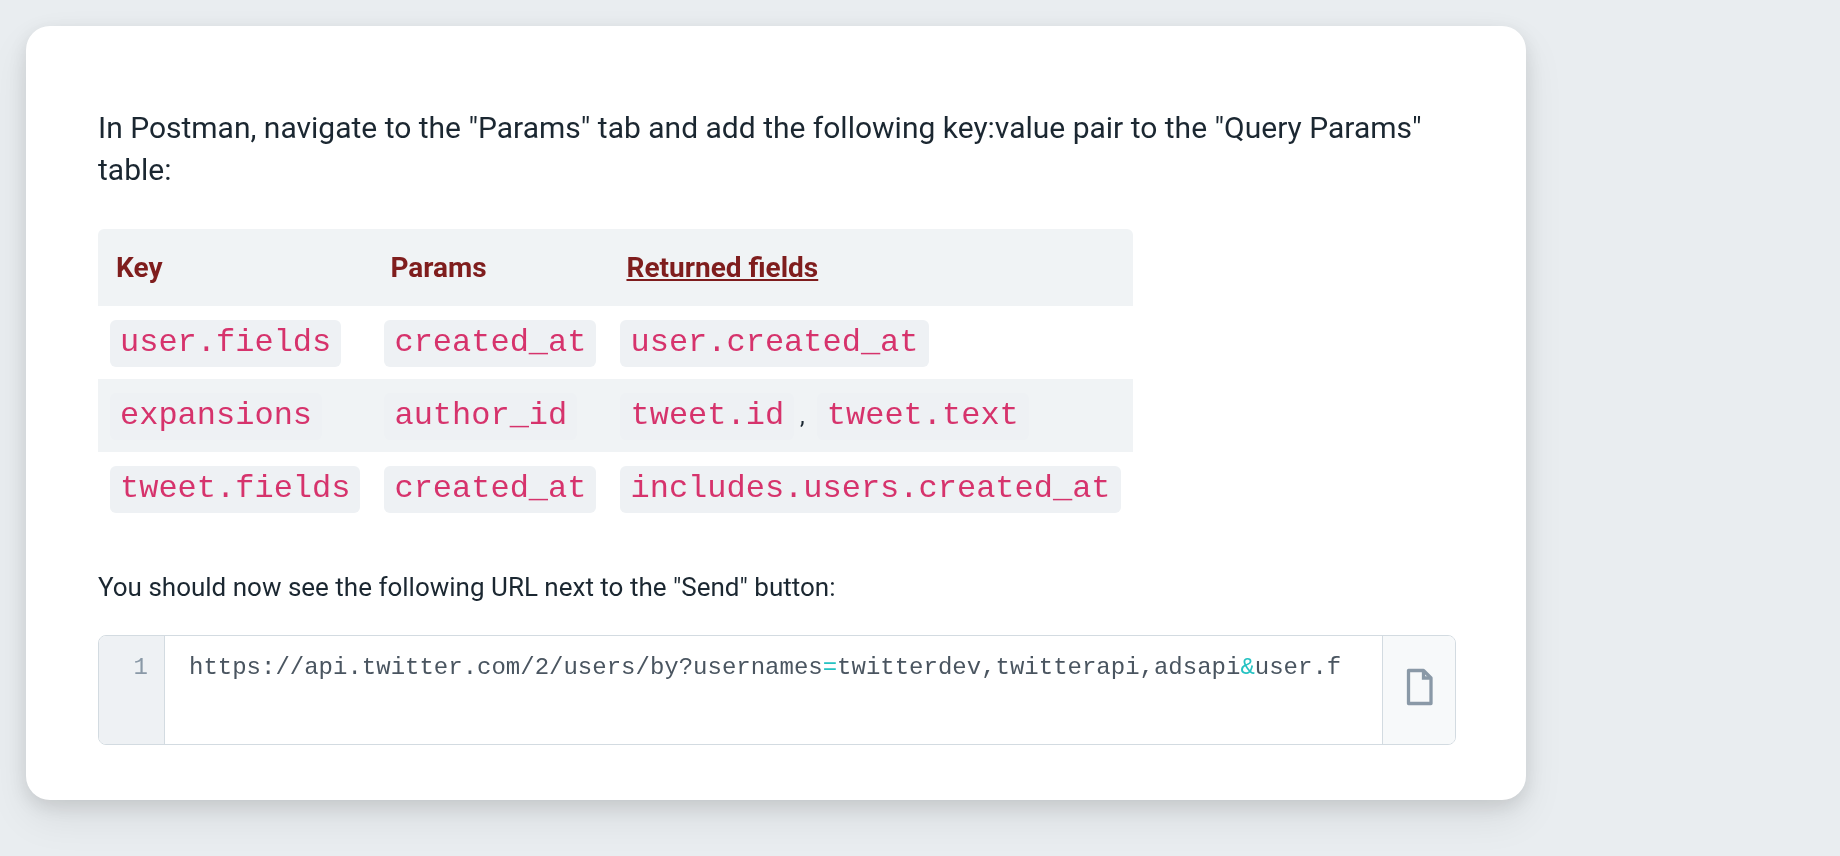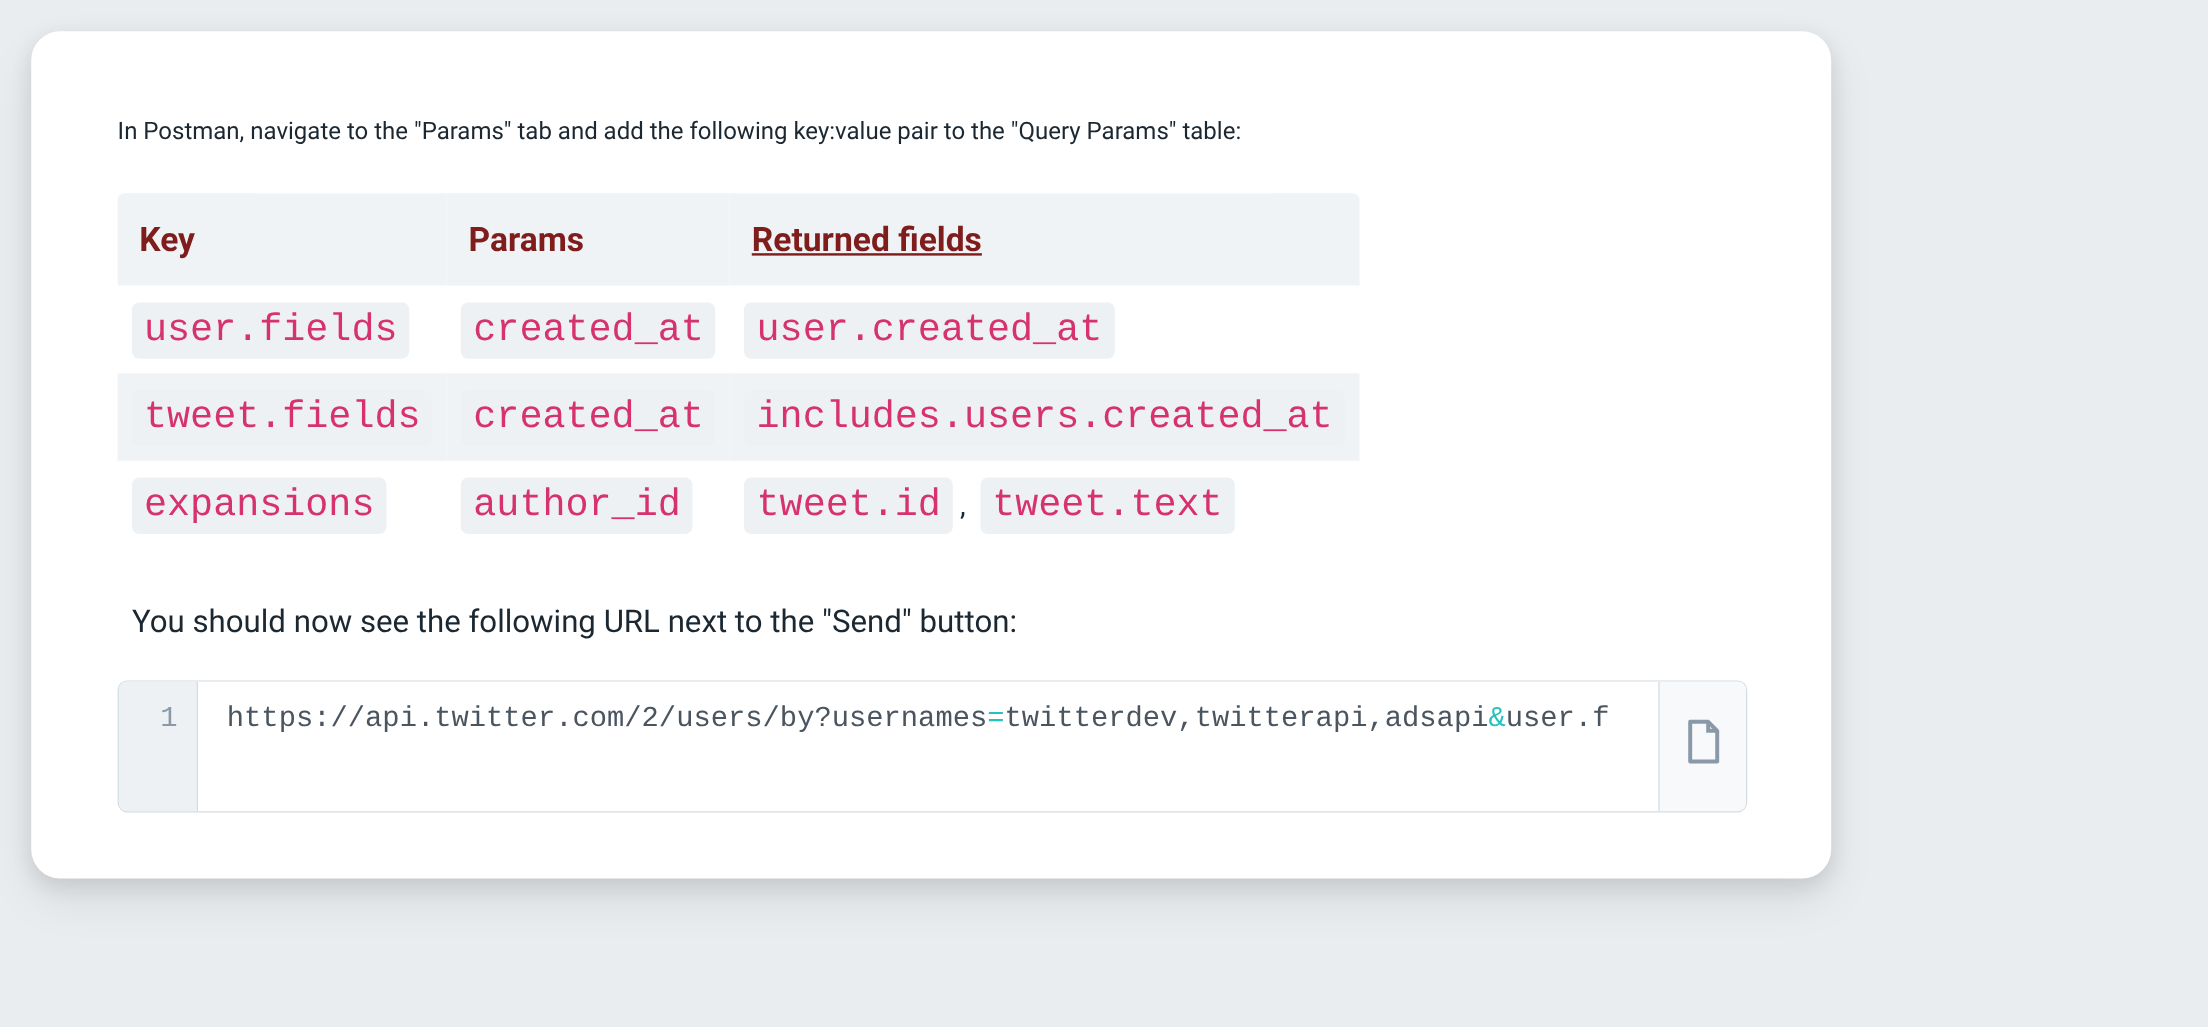--- a/index.html
+++ b/index.html
@@ -26,23 +26,23 @@
   .card{
     background:#fff;
     margin:26px 0 0 26px;
     width:1500px;
     border-radius:24px;
     box-shadow:0 6px 18px rgba(0,0,0,.10),0 18px 40px rgba(0,0,0,.08);
     padding:65px 70px 55px 72px;
     box-sizing:border-box;
   }
   .para{
-    font-size:20px;
+    font-size:30px;
     line-height:1.4;
-    margin:4px 0 38px 0;
+    margin:16px 0 38px 0;
   }
   table.params{
     border-collapse:collapse;
     width:1002px;
     font-size:24px;
   }
   table.params thead th{
     background:var(--muted-bg);
     text-align:left;
     font-weight:700;
@@ -67,21 +67,21 @@
     background:var(--code-bg);
     color:var(--code-red);
     padding:4px 10px 6px 10px;
     border-radius:6px;
     white-space:nowrap;
   }
   .sep{color:var(--text);padding:0 6px;font-size:24px;}
   .para2{
     font-size:26px;
     line-height:1.4;
-    margin:44px 0 30px 12px;
+    margin:44px 0 30px 0;
   }
   .codeblock{
     border:1px solid var(--border);
     border-radius:8px;
     display:flex;
     overflow:hidden;
     font-family:"SFMono-Regular",Consolas,"Liberation Mono",Menlo,monospace;
     font-size:24px;
     position:relative;
     height:110px;
@@ -133,32 +133,32 @@
     </thead>
     <tbody>
       <tr>
         <td><code class="pill">user.fields</code></td>
         <td><code class="pill">created_at</code></td>
         <td>
           <code class="pill">user.created_at</code>
         </td>
       </tr>
       <tr>
-        <td><code class="pill">tweet.fields</code></td>
-        <td><code class="pill">created_at</code></td>
-        <td>
-          <code class="pill">includes.users.created_at</code>
-        </td>
-      </tr>
-      <tr>
         <td><code class="pill">expansions</code></td>
         <td><code class="pill">author_id</code></td>
         <td>
           <code class="pill">tweet.id</code><span class="sep">,</span>
           <code class="pill">tweet.text</code>
+        </td>
+      </tr>
+      <tr>
+        <td><code class="pill">tweet.fields</code></td>
+        <td><code class="pill">created_at</code></td>
+        <td>
+          <code class="pill">includes.users.created_at</code>
         </td>
       </tr>
     </tbody>
   </table>
 
   <p class="para2">You should now see the following URL next to the "Send" button:</p>
 
   <div class="codeblock">
     <div class="gutter">
       <span>1</span>

